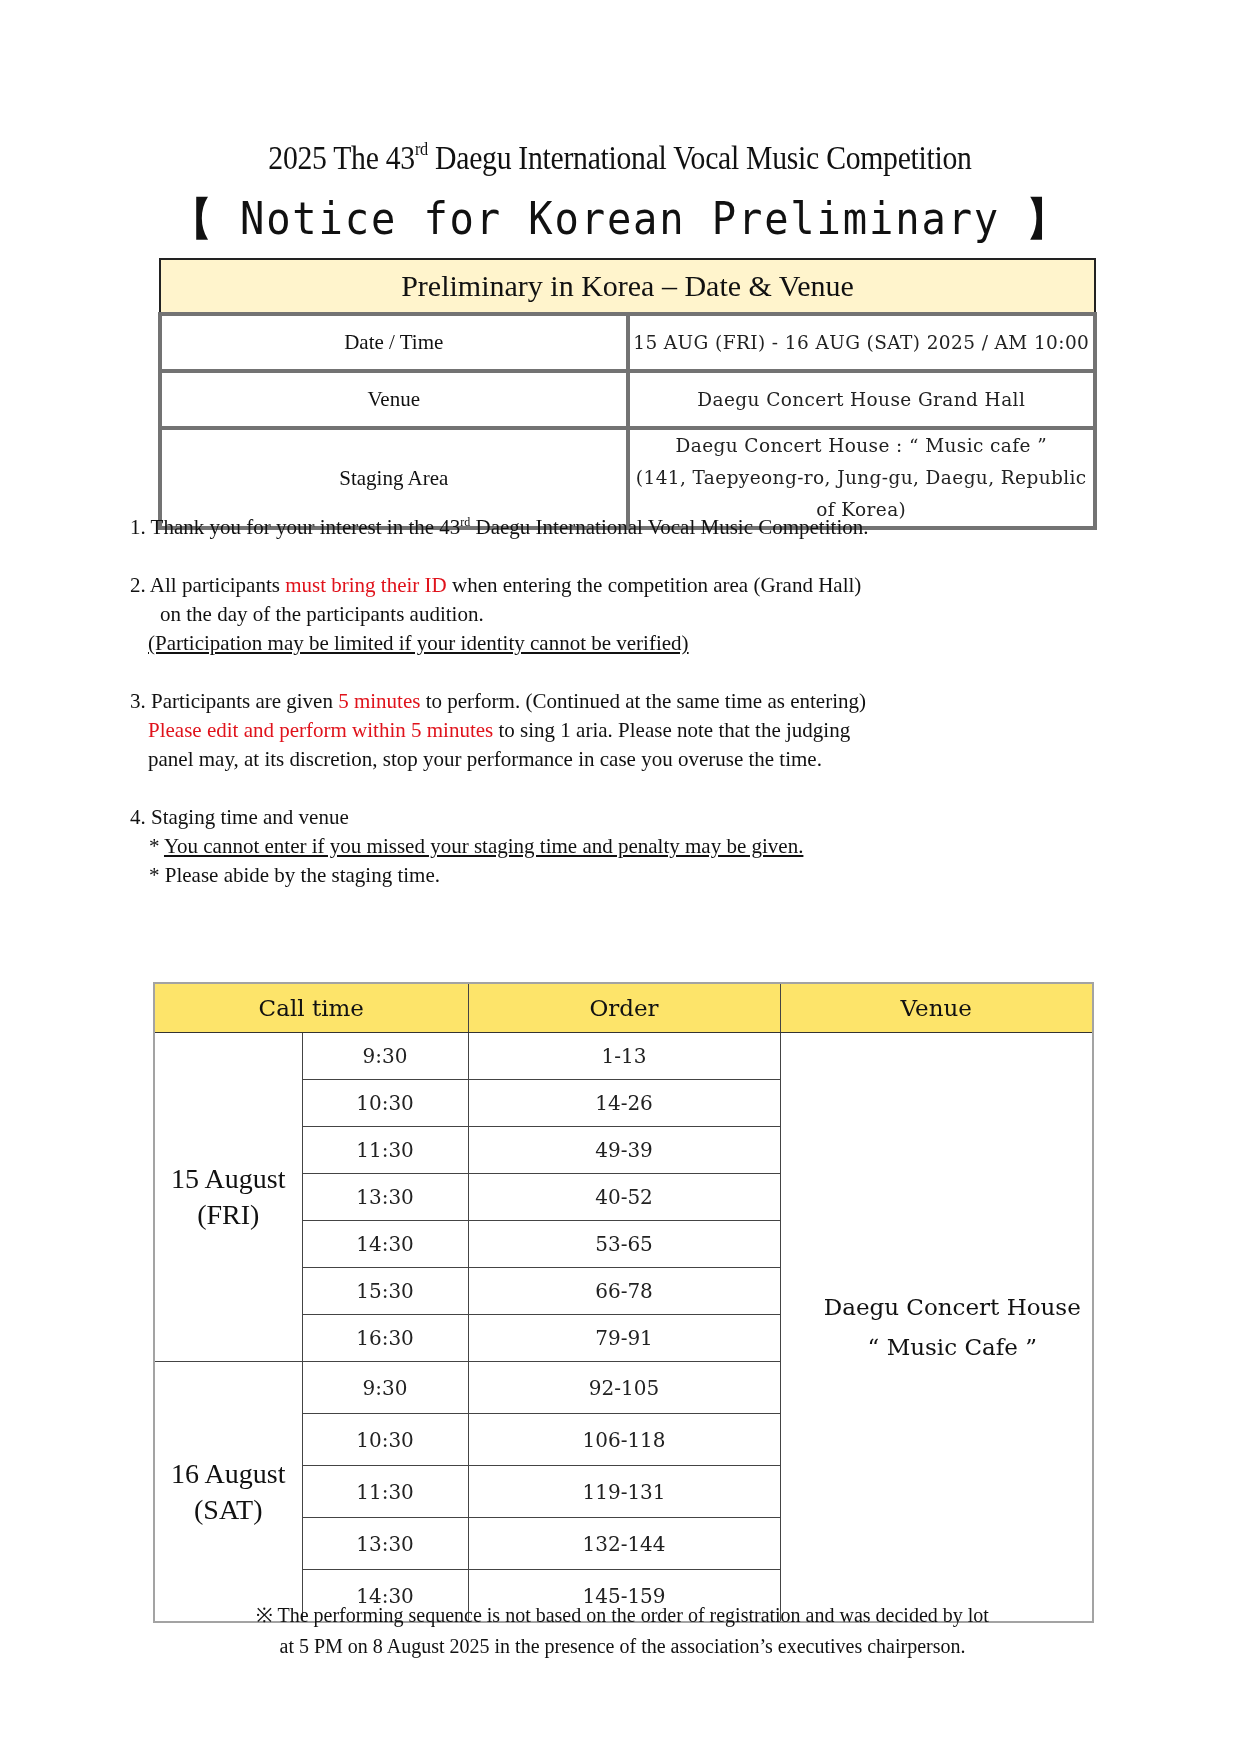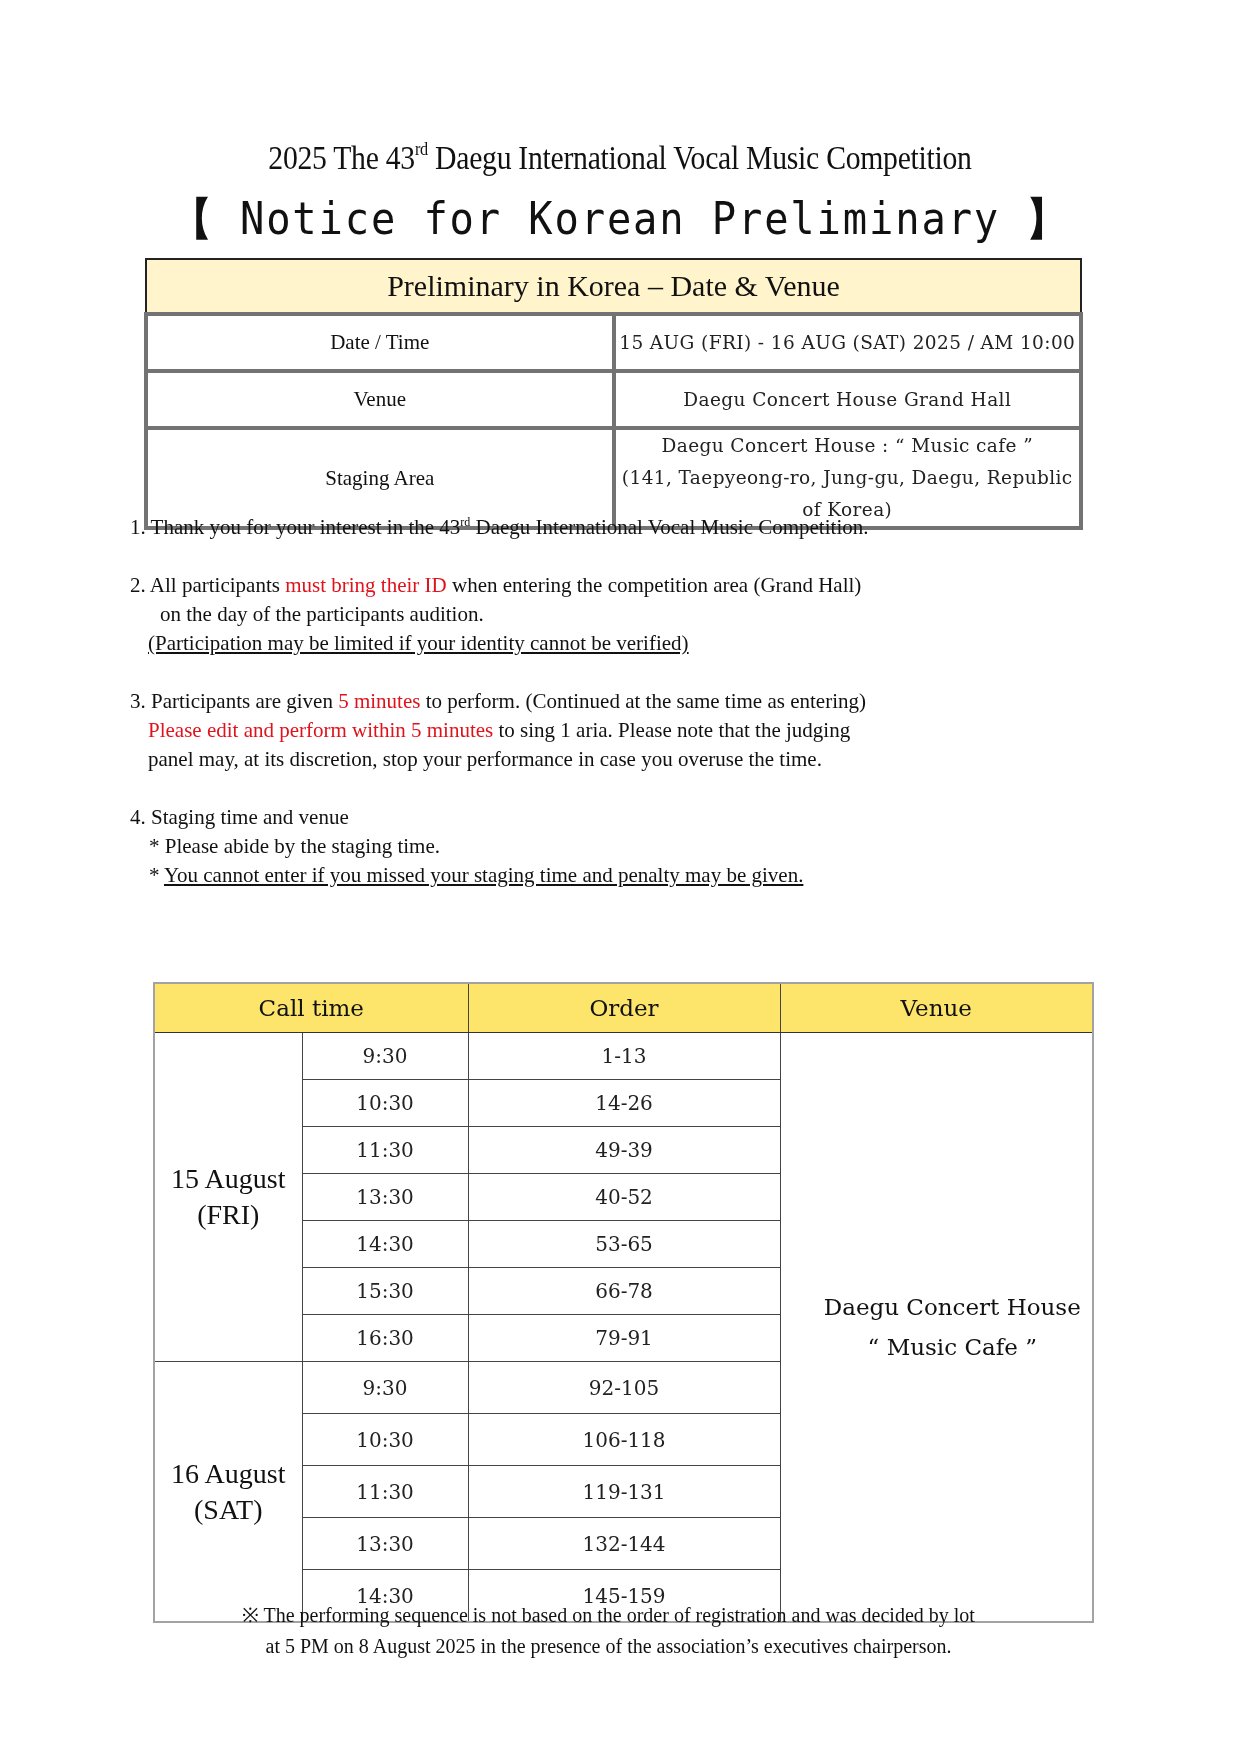--- a/index.html
+++ b/index.html
@@ -19,21 +19,21 @@
     left: 0; width: 1240px; top: 190px; text-align: center;
     font-family: "DejaVu Sans Mono", "Liberation Mono", monospace;
     font-size: 44px; letter-spacing: 2px; transform: scaleX(0.92);
   }
   .bracket { font-weight: bold; }
 
   table { border-collapse: collapse; table-layout: fixed; }
   td, th { padding: 0; text-align: center; vertical-align: middle; }
 
   
-  .t1 { left: 144px; top: 258px; width: 939px; border: 2px solid #222; }
+  .t1 { left: 158px; top: 258px; width: 939px; border: 2px solid #222; }
   .t1 th {
     background: #FFF4CC; height: 52px; font-weight: normal;
     font-family: "Liberation Serif", serif; font-size: 30px;
     border-bottom: 1.5px solid #333;
   }
   .t1 td { border: 4px solid #737373; font-size: 20px; font-family: "Liberation Serif", serif; }
   .t1 td.lbl { width: 146px; font-size: 21px; }
   .t1 td.val { font-family: "DejaVu Serif", serif; font-size: 18.5px; letter-spacing: 0.4px; color: #222; }
   .t1 tr.r1 td { height: 53px; }
   .t1 tr.r2 td { height: 53px; }
@@ -58,21 +58,21 @@
     border: 1px solid #444; border-bottom: 1.5px solid #333;
   }
   .t2 td { border: 1px solid #444; font-family: "DejaVu Serif", serif; font-size: 20px; color: #222; }
   .t2 td.date { font-family: Liberation Serif, serif; font-size: 28px; line-height: 36px; color: #111; }
   .t2 td.venue { font-family: "DejaVu Serif", serif; font-size: 23px; line-height: 40px; color: #111; padding-left: 32px; }
   .t2 tr.fri td.time, .t2 tr.fri td.order { height: 46px; }
   .t2 tr.sat td.time, .t2 tr.sat td.order { height: 51px; }
   .t2 tr.daybreak td { border-top: 1.5px solid #333; }
 
   .note {
-    left: 139px; width: 939px; top: 1600px; text-align: center;
+    left: 153px; width: 939px; top: 1600px; text-align: center;
     font-family: "Liberation Serif", serif; font-size: 20px; line-height: 31px;
   }
 </style>
 </head>
 <body>
 
 <div class="abs title1">
   <span>2025 The 43</span><sup>rd</sup><span> Daegu International Vocal Music Competition</span>
 </div>
 <div class="abs title2">
@@ -107,22 +107,22 @@
   <div class="gap"></div>
   <p><span>2. All participants </span><span class="red">must bring their ID</span><span> when entering the competition area (Grand Hall)</span></p>
   <p class="ind1">on the day of the participants audition.</p>
   <p class="ind2"><span class="ul">(Participation may be limited if your identity cannot be verified)</span></p>
   <div class="gap"></div>
   <p><span>3. Participants are given </span><span class="red">5 minutes</span><span> to perform. (Continued at the same time as entering)</span></p>
   <p class="ind2"><span class="red">Please edit and perform within 5 minutes</span><span> to sing 1 aria. Please note that the judging</span></p>
   <p class="ind2">panel may, at its discretion, stop your performance in case you overuse the time.</p>
   <div class="gap"></div>
   <p>4. Staging time and venue</p>
+  <p class="ind3"><span>*</span> <span class="ul">You cannot enter if you missed your staging time and penalty may be given.</span></p>
   <p class="ind3"><span>*</span> <span>Please abide by the staging time.</span></p>
-  <p class="ind3"><span>*</span> <span class="ul">You cannot enter if you missed your staging time and penalty may be given.</span></p>
 </div>
 
 <table class="abs t2">
   <colgroup>
     <col style="width:148px">
       <col style="width:166px">
       <col style="width:312px">
       <col style="width:313px">
   </colgroup>
   <tbody>

